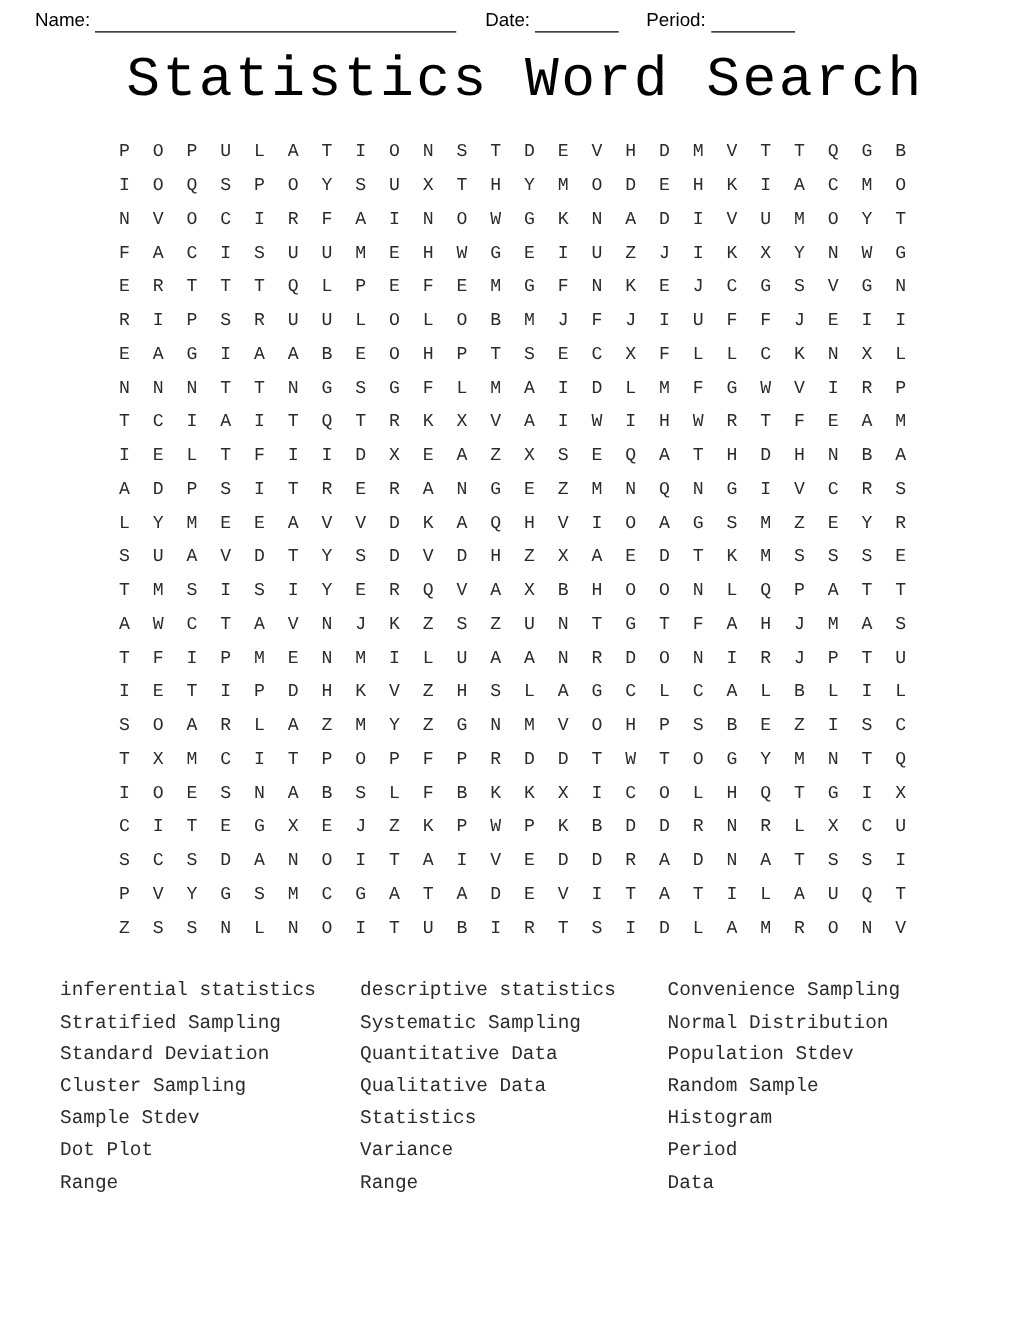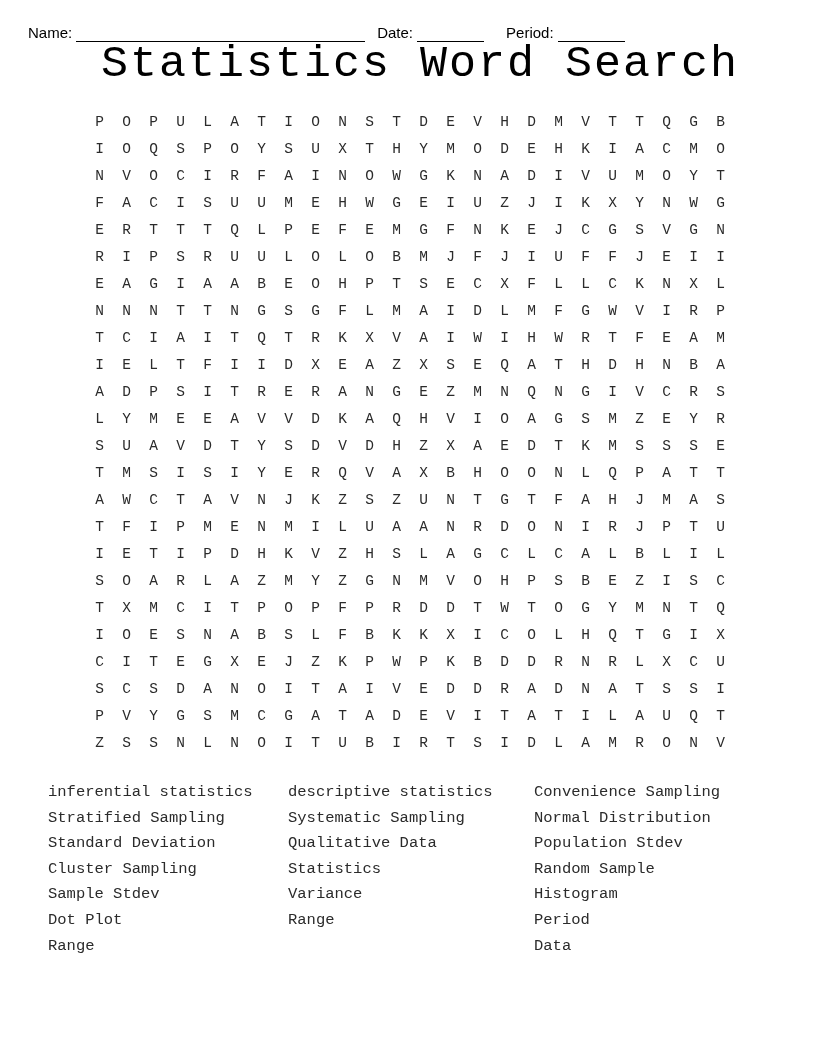--- a/index.html
+++ b/index.html
@@ -13,21 +13,21 @@
     position: relative;
     font-family: "Liberation Sans", sans-serif;
     color: #000000;
     overflow: hidden;
   }
 
   
   #student-header {
     position: absolute;
     left: 0;
-    top: 16px;
+    top: 0;
     width: 816px;
     height: 26px;
     display: flex;
     align-items: flex-end;
     font-family: "Liberation Sans", sans-serif;
     font-size: 15px;
     line-height: 18px;
     white-space: pre;
   }
   #student-header .hdr-label {
@@ -35,21 +35,21 @@
     font-size: 15px;
   }
   #student-header .hdr-rule {
     display: inline-block;
     border-bottom: 1px solid #000;
     height: 13px;
     margin-left: 4px;
   }
   .pad-name   { margin-left: 28px; }
   .rule-name  { width: 289px; }
-  .pad-date   { margin-left: 12px; }
+  .pad-date   { margin-left: 23px; }
   .rule-date  { width: 67px; }
   .pad-period { margin-left: 22px; }
   .rule-period{ width: 67px; }
 
   
   #puzzle-title {
     position: absolute;
     left: 12px;
     top: 38px;
     width: 816px;
@@ -753,20 +753,21 @@
       <div class="word-item">Stratified Sampling</div>
       <div class="word-item">Standard Deviation</div>
       <div class="word-item">Cluster Sampling</div>
       <div class="word-item">Sample Stdev</div>
       <div class="word-item">Dot Plot</div>
       <div class="word-item">Range</div>
     </div>
     <div class="word-column col-1">
       <div class="word-item">descriptive statistics</div>
       <div class="word-item">Systematic Sampling</div>
+      <div class="word-item">Quantitative Data</div>
       <div class="word-item">Qualitative Data</div>
       <div class="word-item">Statistics</div>
       <div class="word-item">Variance</div>
       <div class="word-item">Range</div>
     </div>
     <div class="word-column col-2">
       <div class="word-item">Convenience Sampling</div>
       <div class="word-item">Normal Distribution</div>
       <div class="word-item">Population Stdev</div>
       <div class="word-item">Random Sample</div>

